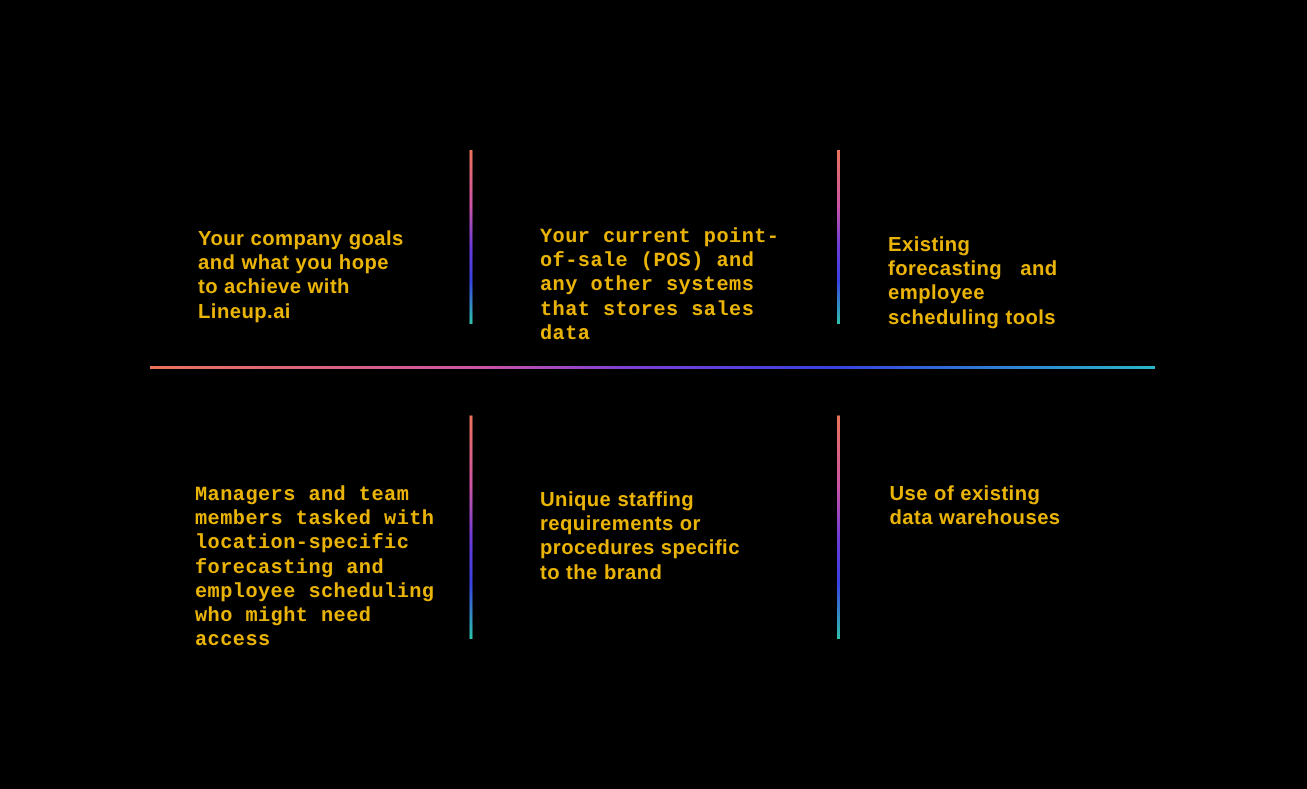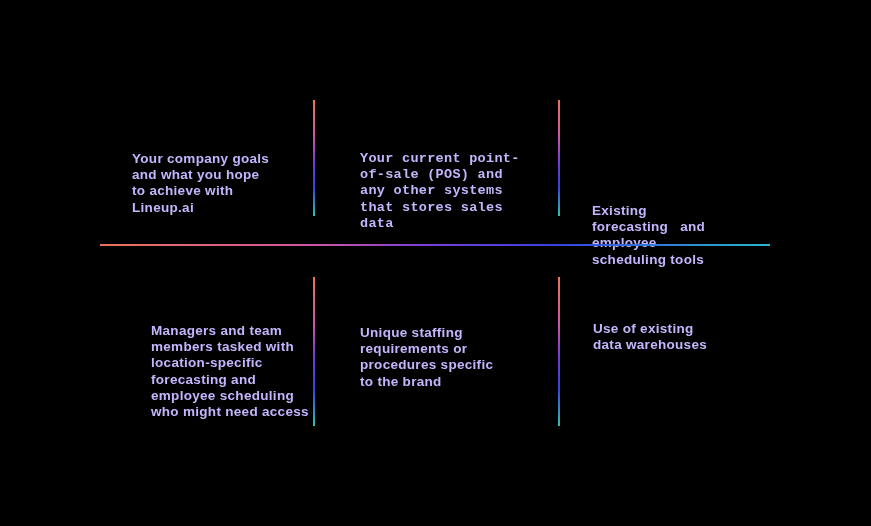--- a/index.html
+++ b/index.html
@@ -10,31 +10,31 @@
   .canvas {
     position: relative;
     width: 871px;
     height: 526px;
     background: #000000;
     overflow: hidden;
     font-family: "Liberation Sans", sans-serif;
   }
   .cell {
     position: absolute;
-    color: #c4b5fd;
+    color: #eab308;
     font-size: 13.5px;
     font-weight: 700;
     line-height: 16.2px;
     letter-spacing: 0.3px;
     white-space: pre-wrap;
   }
   .cell-top-left     { left: 132px; top: 151px; width: 175px; }
   .cell-top-center   { left: 360px; top: 151px; width: 170px; font-family: Liberation Mono, monospace; }
-  .cell-top-right    { left: 592px; top: 155px; width: 170px; margin-top: 48px; }
-  .cell-bottom-left  { left: 151px; top: 323px; width: 175px; }
+  .cell-top-right    { left: 592px; top: 155px; width: 170px; }
+  .cell-bottom-left  { left: 130px; top: 323px; width: 175px; font-family: Liberation Mono, monospace; }
   .cell-bottom-center{ left: 360px; top: 325px; width: 170px; }
   .cell-bottom-right { left: 593px; top: 321px; width: 170px; }
 
   .vdivider {
     position: absolute;
     width: 2px;
     background: linear-gradient(180deg,
       #ec7358 0%,
       #cc54a6 32%,
       #6e3bd8 55%,

